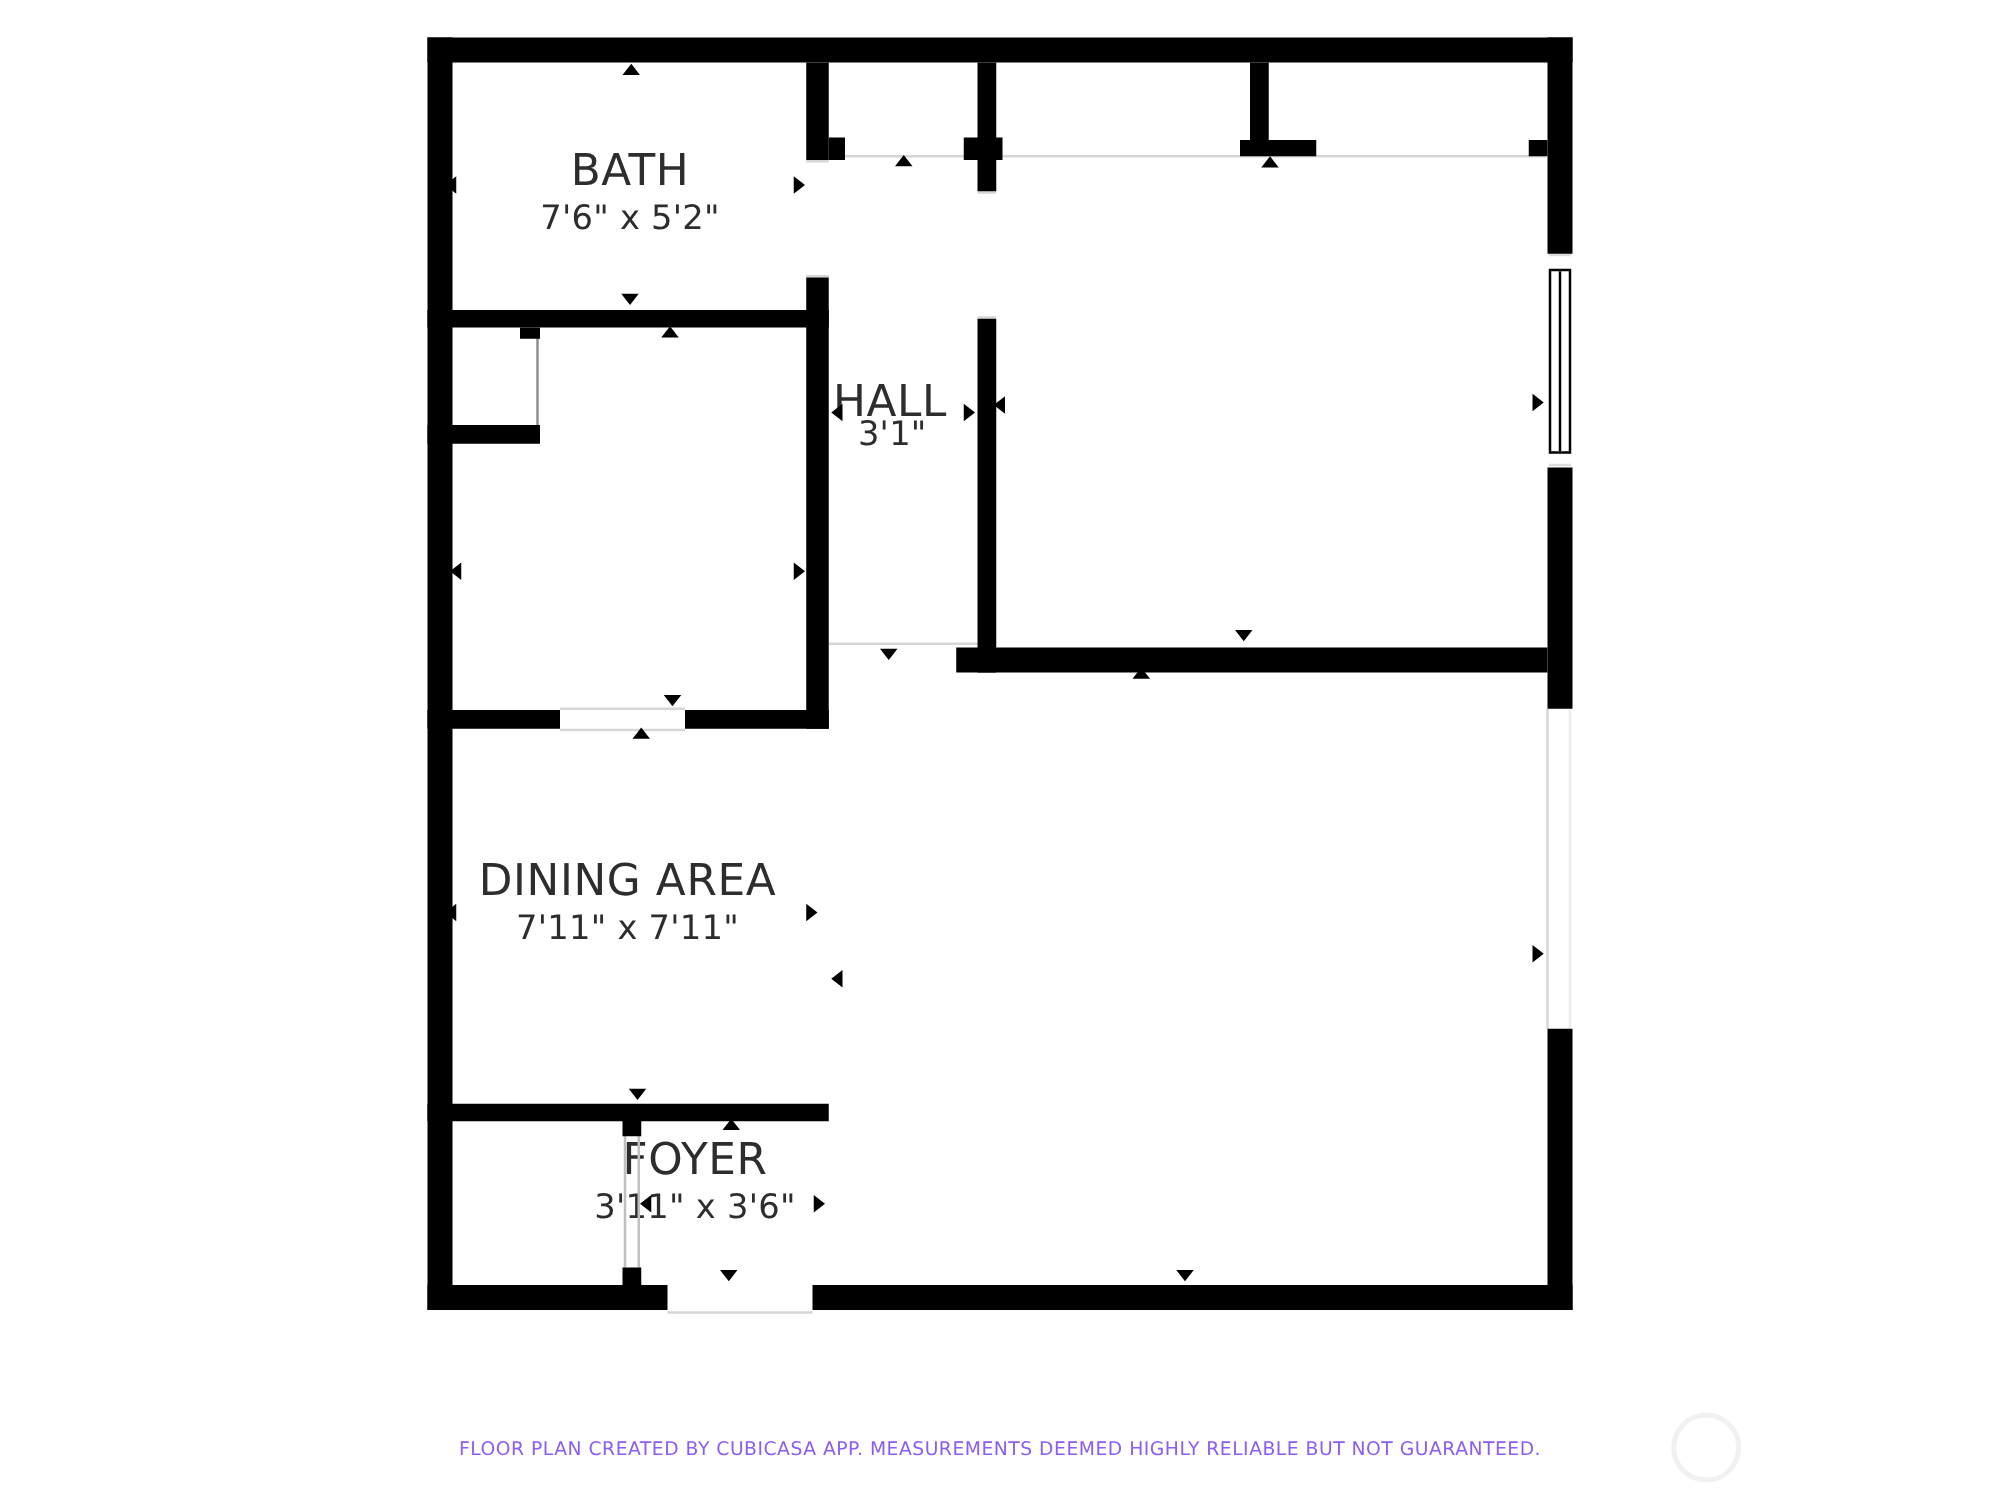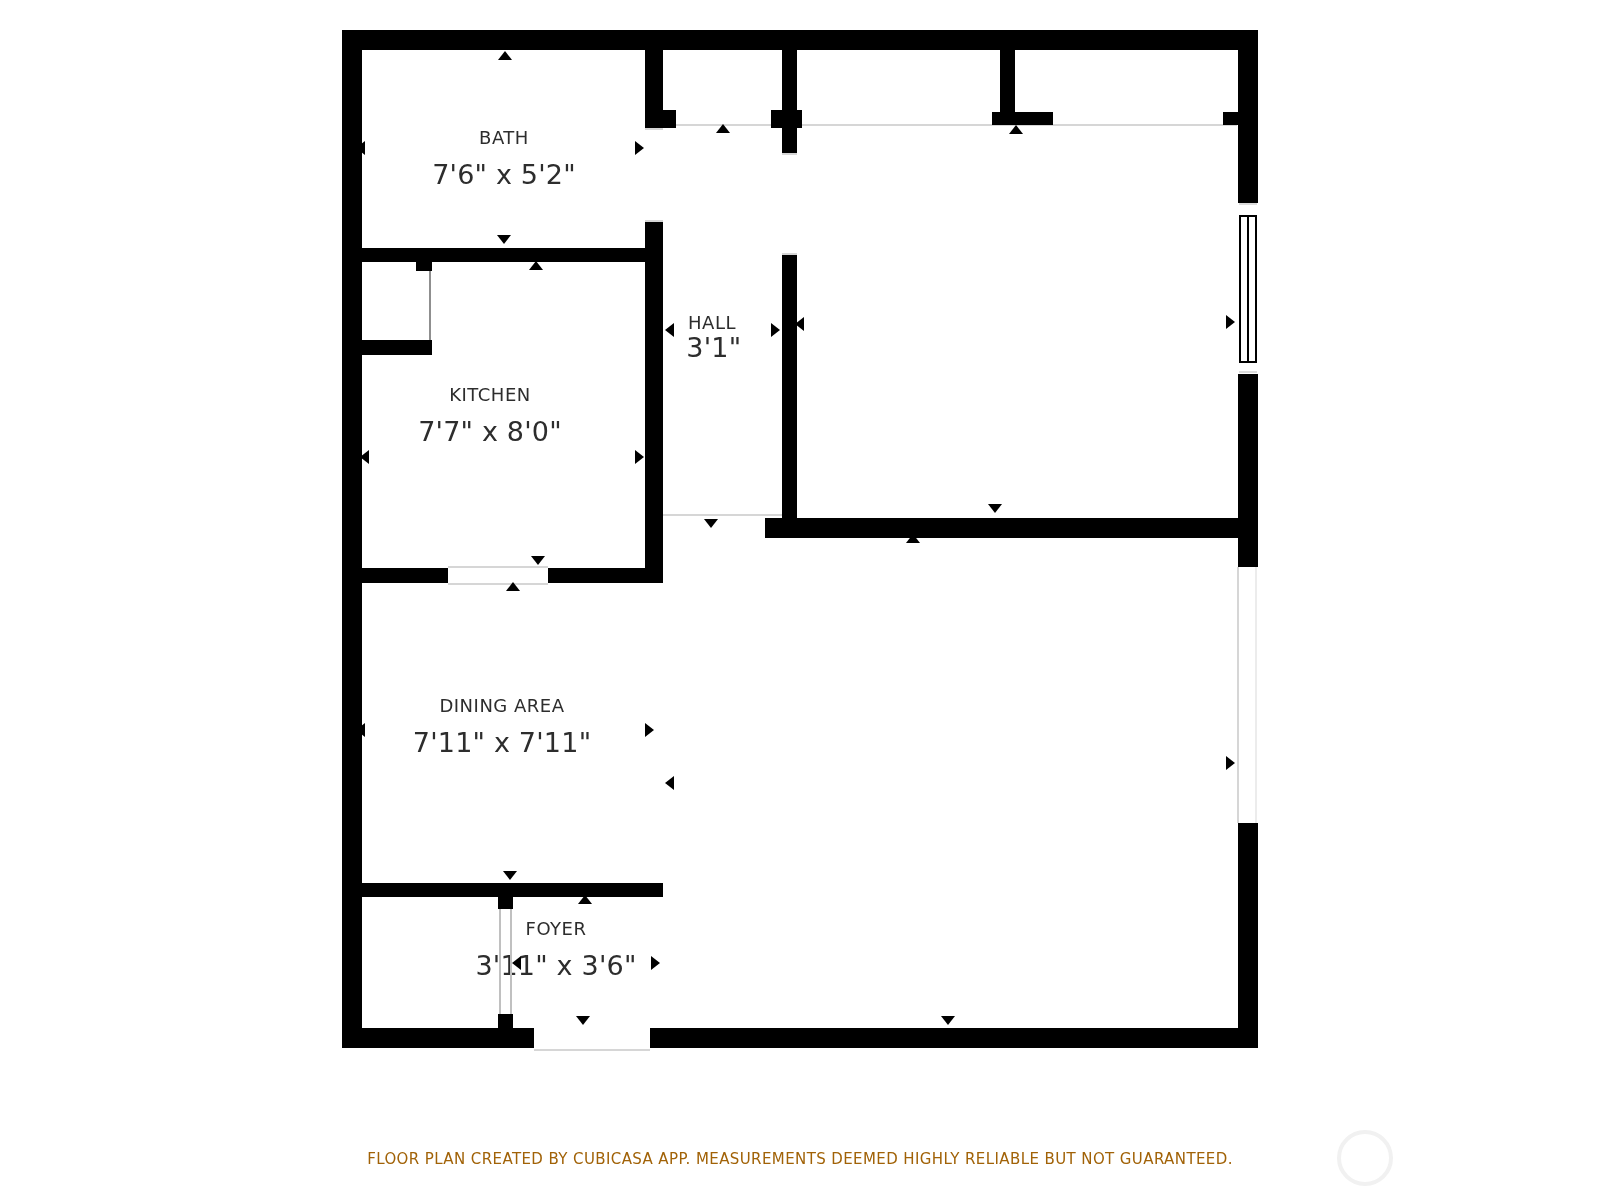--- a/index.html
+++ b/index.html
@@ -1,48 +1,44 @@
 <!DOCTYPE html>
 <html><head>
 <meta charset="utf-8">
 <style>
   html,body{margin:0;padding:0;background:#fff;}
   body{width:1600px;height:1200px;overflow:hidden;font-family:"DejaVu Sans","Liberation Sans",sans-serif;}
   .stage{position:relative;width:1600px;height:1200px;background:#fff;}
   .wall{position:absolute;background:#000;z-index:2;}
   .thin{position:absolute;z-index:1;}
   .room-label{position:absolute;transform:translate(-50%,-50%);text-align:center;z-index:1;color:#2d2d2d;white-space:nowrap;}
-  .room-name{font-size:18px;line-height:37px;letter-spacing:0.5px;}
+  .room-name{font-size:35px;line-height:37px;letter-spacing:0.5px;}
   .room-dim{font-size:27px;line-height:37px;letter-spacing:0.2px;}
   .hall-dim-clip{position:absolute;left:663px;top:329px;width:119px;height:38px;overflow:hidden;z-index:1;}
   .hall-dim-clip .room-dim{position:absolute;left:50%;top:0;transform:translateX(-50%);color:#2d2d2d;}
   .arr{position:absolute;width:0;height:0;z-index:4;}
   .arr.up{border-left:7px solid transparent;border-right:7px solid transparent;border-bottom:9px solid #000;}
   .arr.down{border-left:7px solid transparent;border-right:7px solid transparent;border-top:9px solid #000;}
   .arr.left{border-top:7px solid transparent;border-bottom:7px solid transparent;border-right:9px solid #000;}
   .arr.right{border-top:7px solid transparent;border-bottom:7px solid transparent;border-left:9px solid #000;}
   .window-box{position:absolute;left:1239px;top:215px;width:18px;height:148px;background:#fff;border:2px solid #000;box-sizing:border-box;z-index:3;}
   .window-mid{position:absolute;left:1247px;top:217px;width:2px;height:144px;background:#000;z-index:3;}
-  .footer{position:absolute;left:0;right:0;top:1150px;text-align:center;font-size:15px;letter-spacing:0.4px;color:#a16207;z-index:1;}
+  .footer{position:absolute;left:0;right:0;top:1150px;text-align:center;font-size:15px;letter-spacing:0.4px;color:#8b5cf6;z-index:1;}
   .watermark-circle{position:absolute;left:1337px;top:1130px;width:56px;height:56px;border:4px solid #f1f1f1;border-radius:50%;box-sizing:border-box;z-index:1;}
 </style>
 </head>
 <body>
 
 <div class="stage">
 
   <div class="room-label" style="left:504px;top:156px">
     <div class="room-name">BATH</div>
     <div class="room-dim">7'6" x 5'2"</div>
   </div>
 
-  <div class="room-label" style="left:490px;top:413px">
-    <div class="room-name">KITCHEN</div>
-    <div class="room-dim">7'7" x 8'0"</div>
-  </div>
 
   <div class="room-label" style="left:712px;top:322px">
     <div class="room-name">HALL</div>
   </div>
   <div class="hall-dim-clip">
     <div class="room-dim">3'1" x 10'9"</div>
   </div>
 
 
   <div class="room-label" style="left:502px;top:724px">

